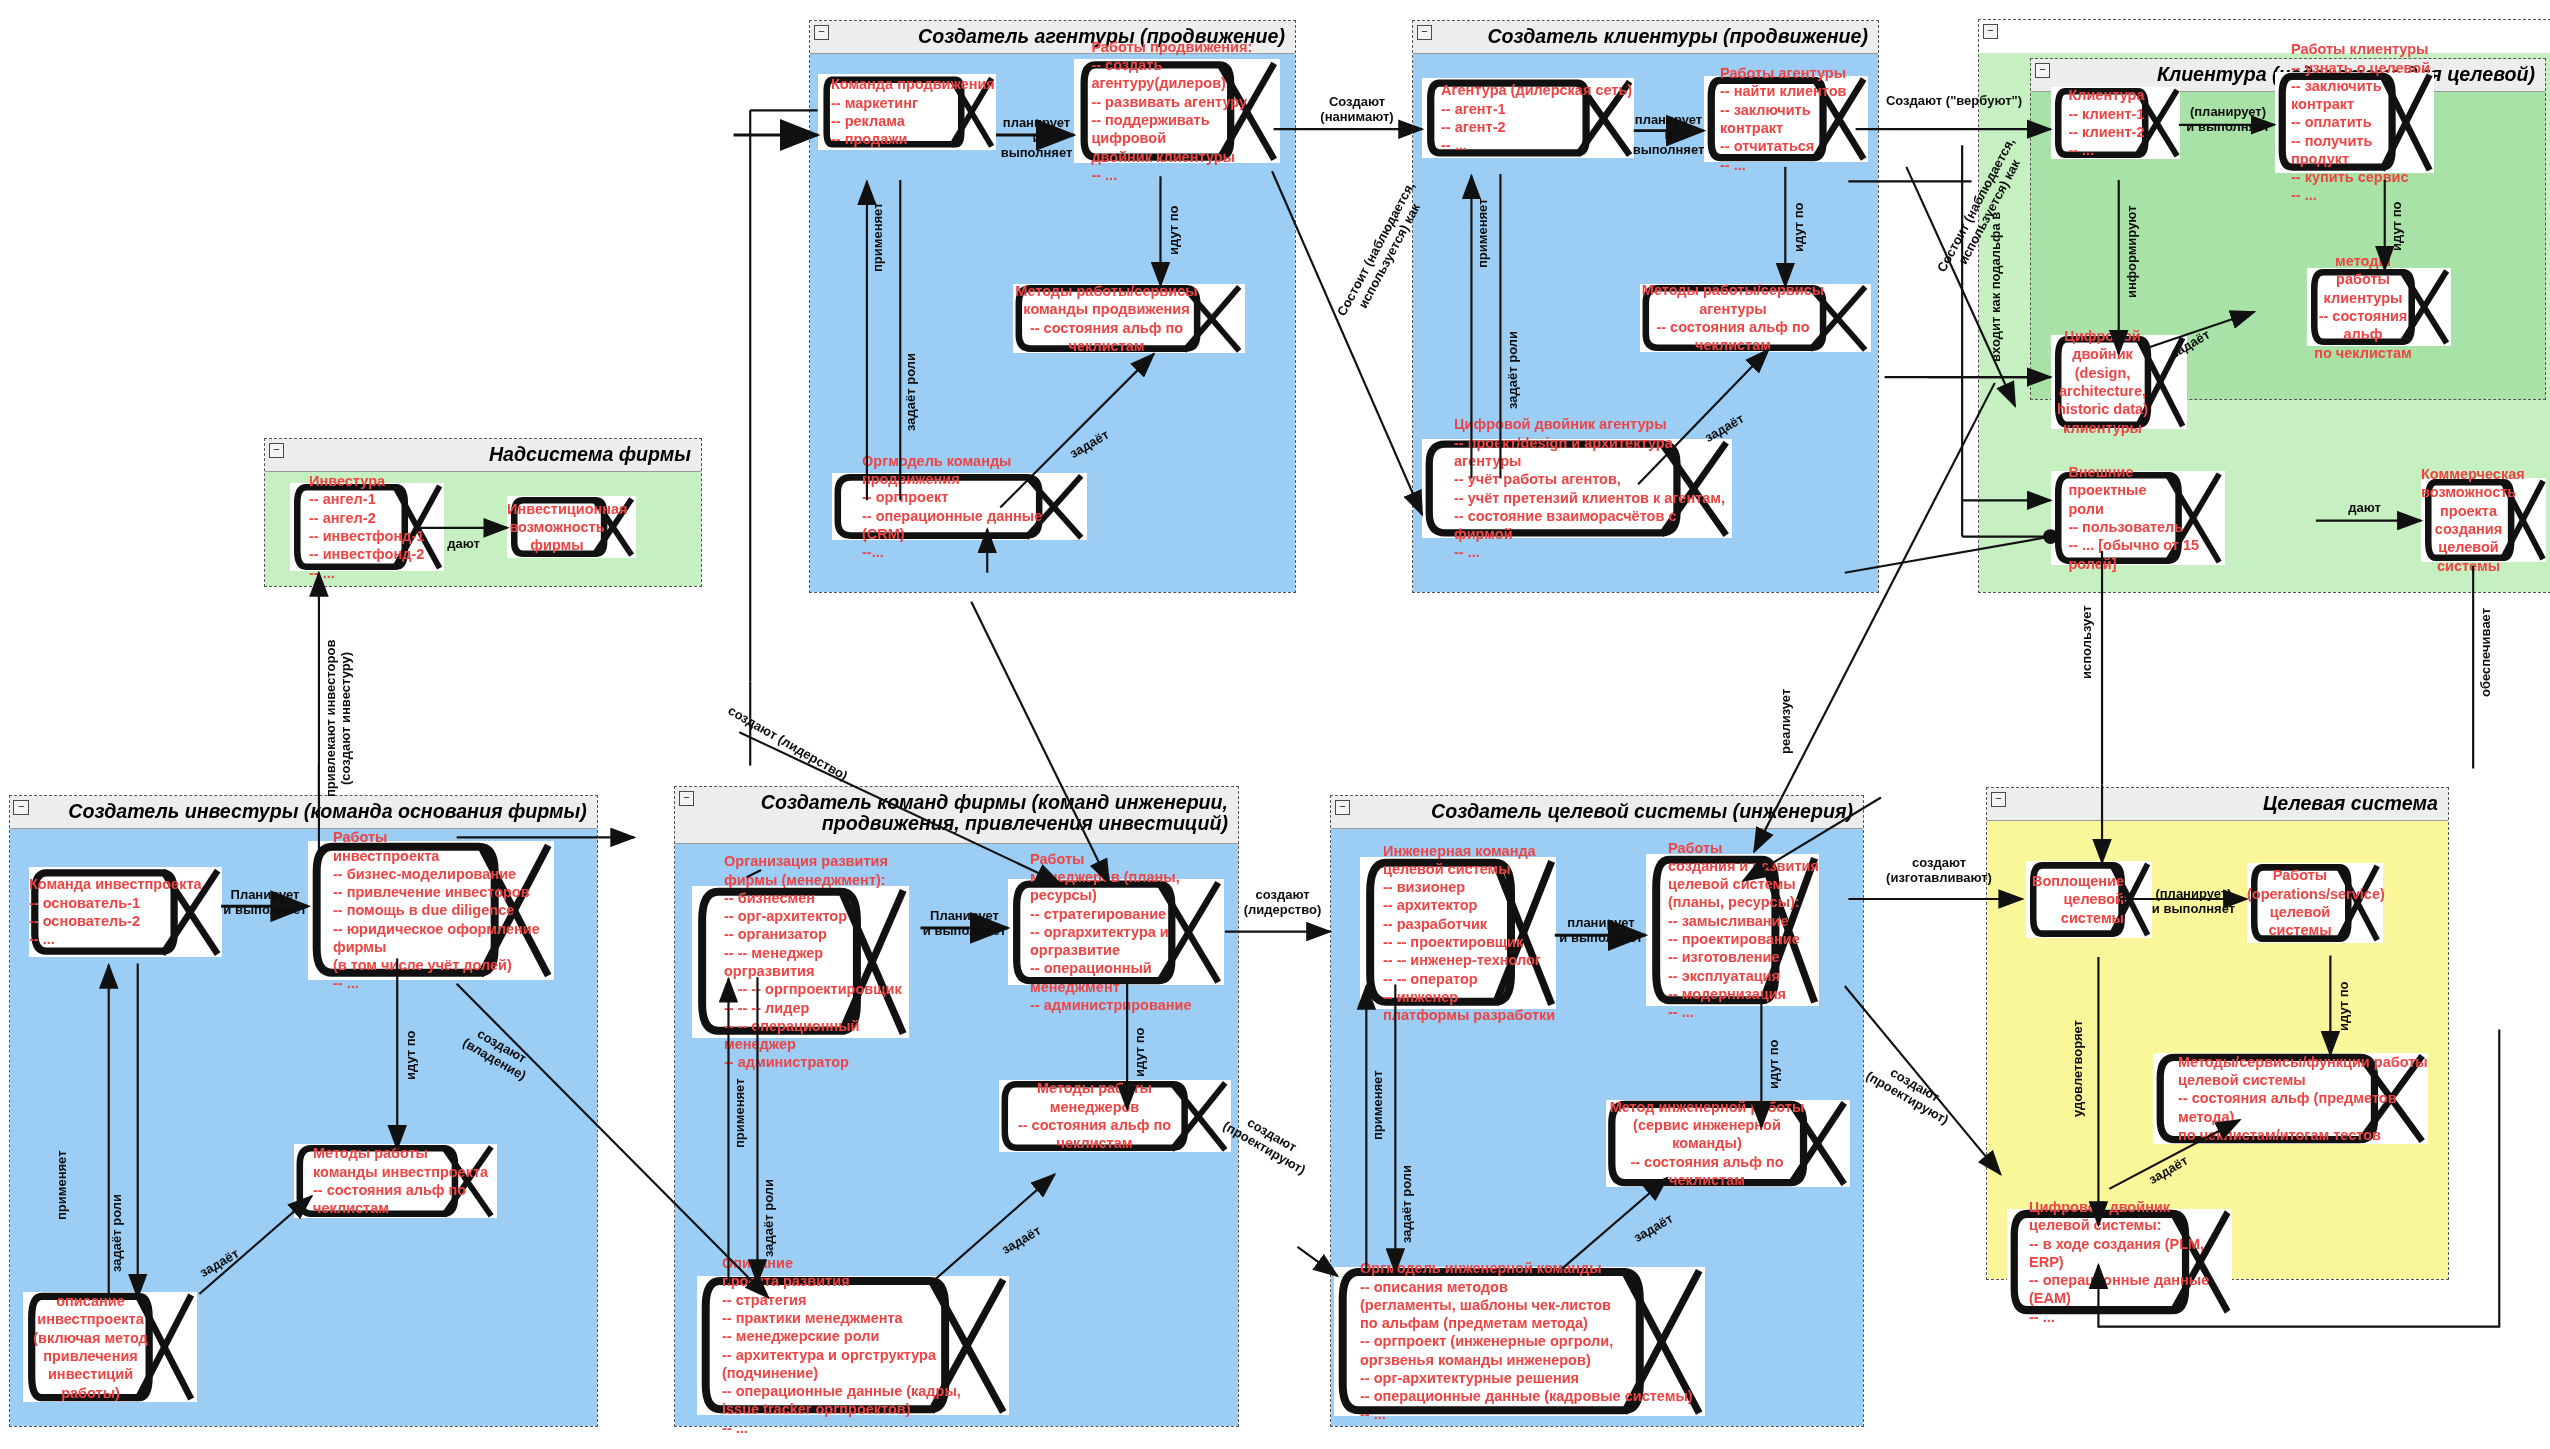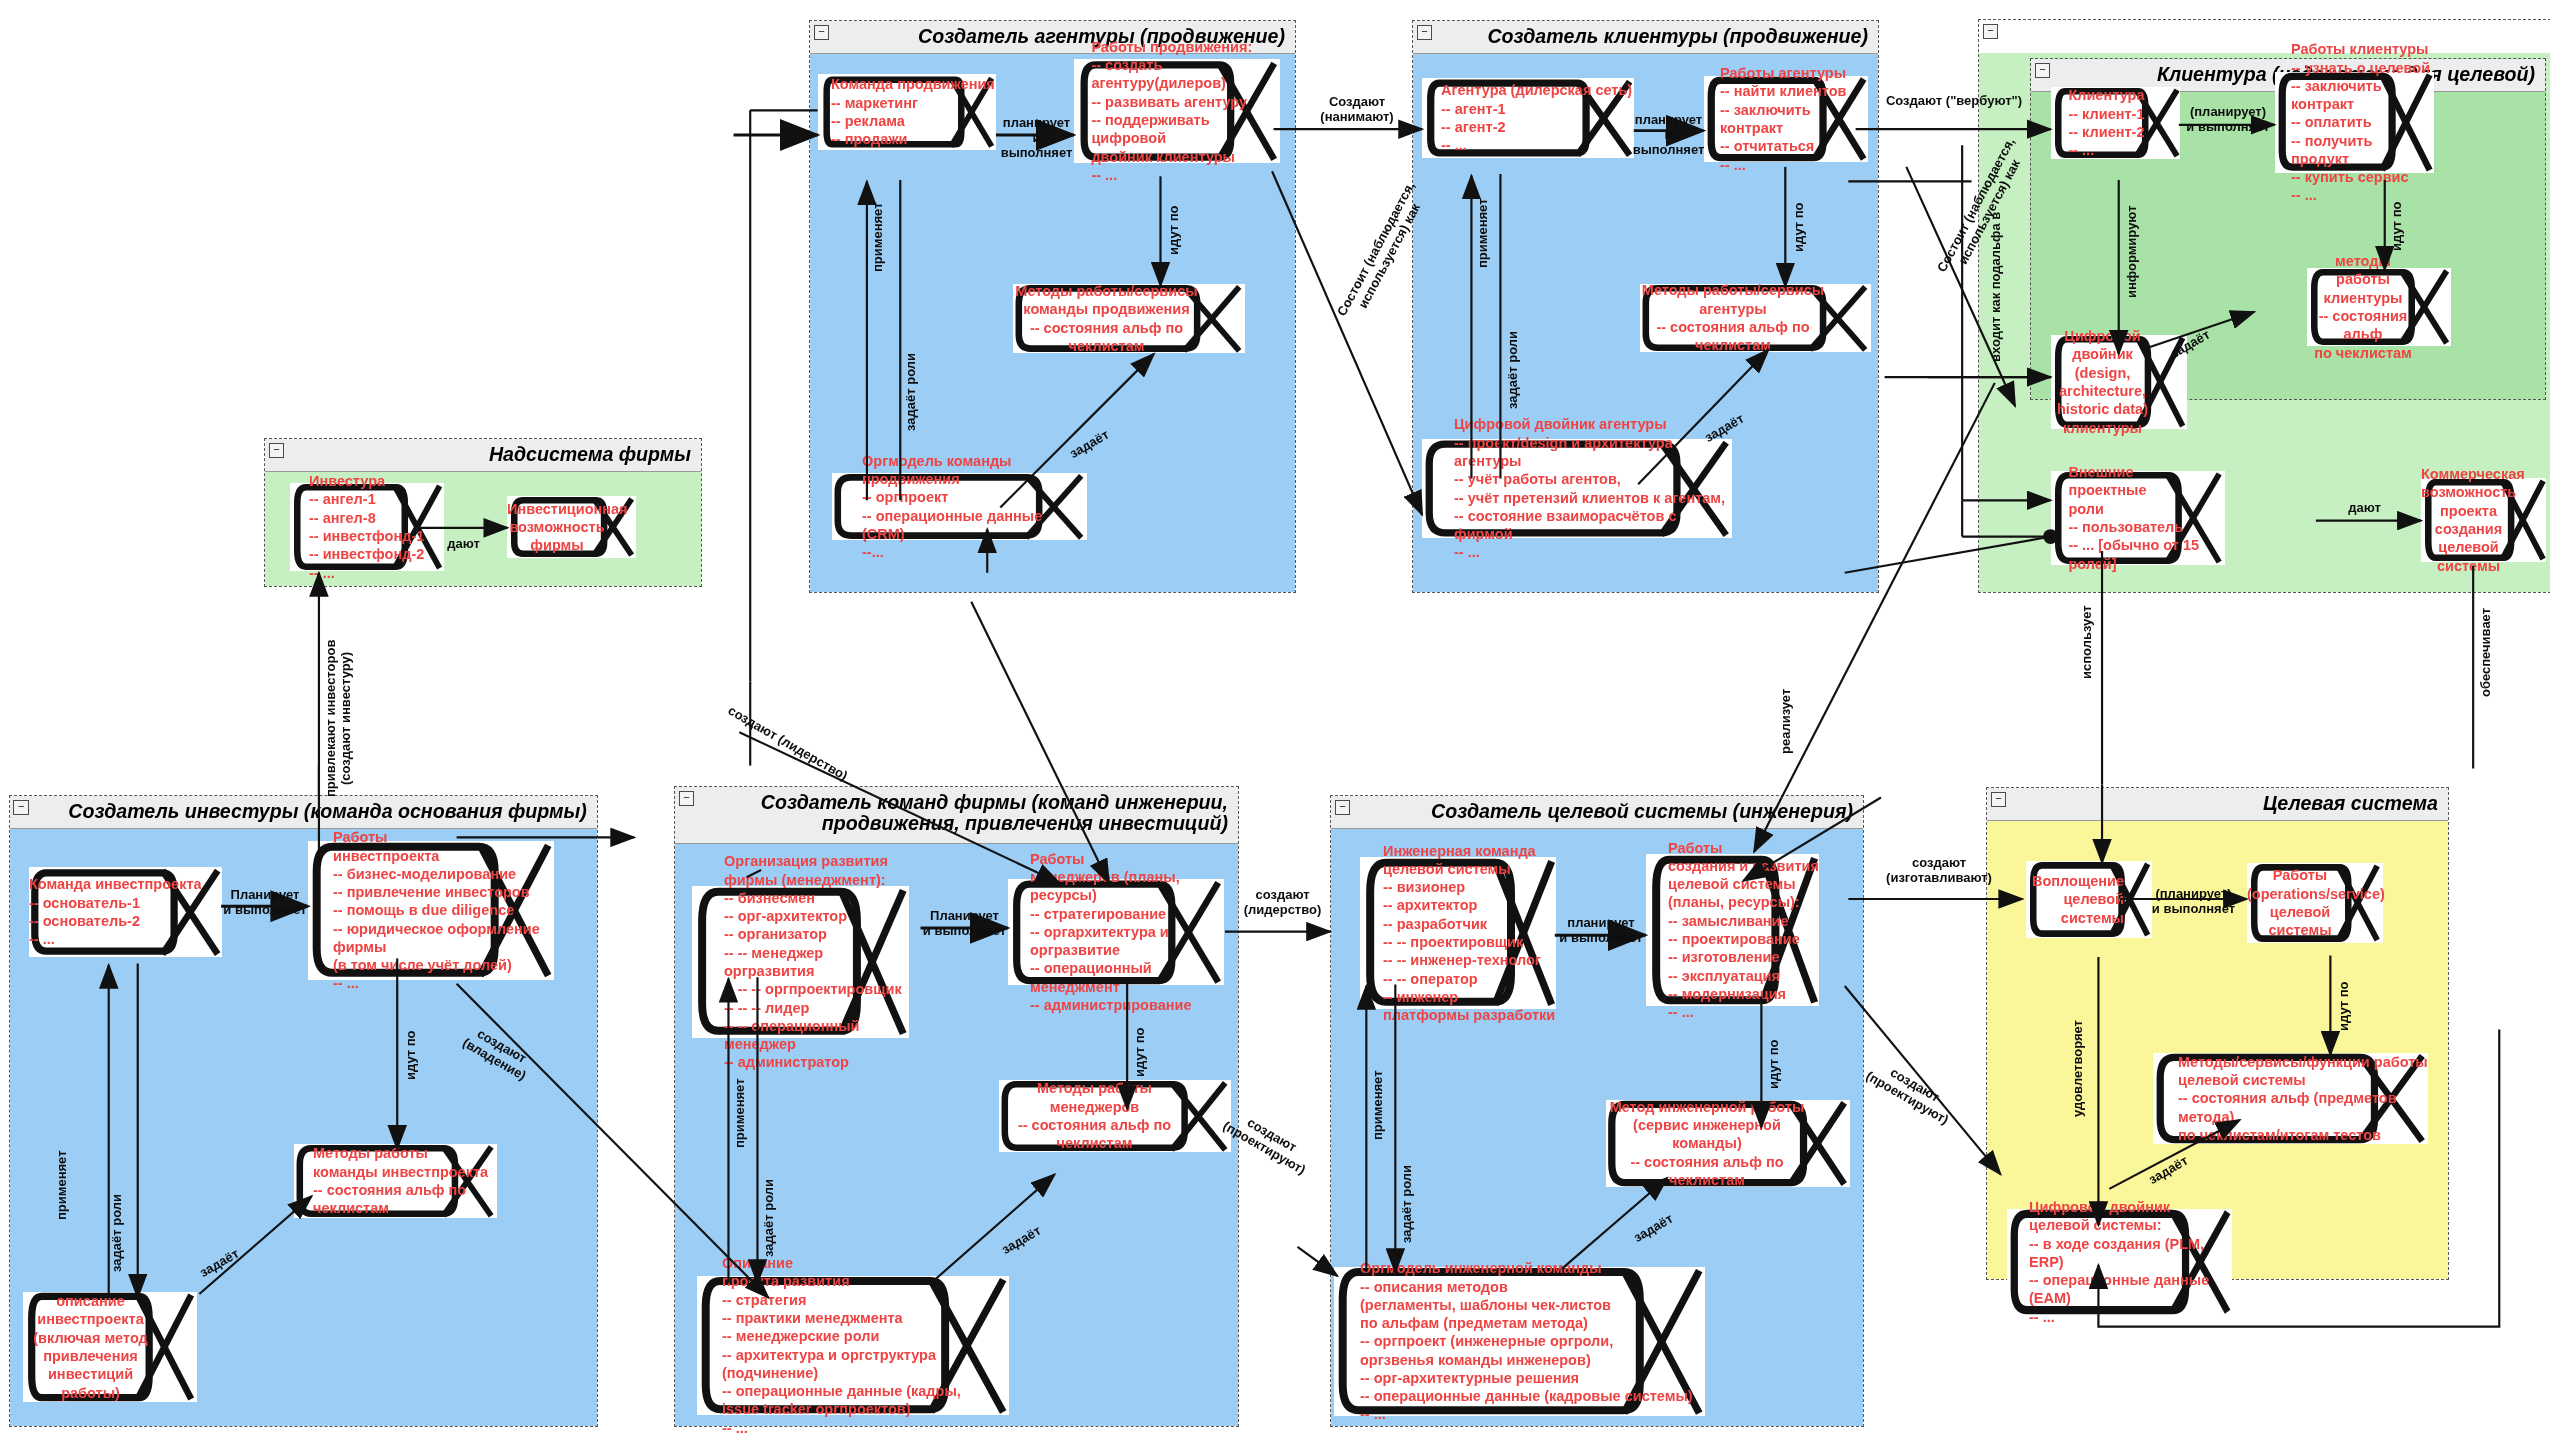--- a/index.html
+++ b/index.html
@@ -397,21 +397,21 @@
   </div>
 
   <div class="node l" style="left:290px;top:483px;width:154px;height:88px;">
     <svg class="shape" viewBox="0 0 212 122" preserveAspectRatio="none">
       <path d="M22,6 Q10,6 10,28 L10,94 Q10,116 22,116 L146,116 Q158,116 158,94 L158,28 Q158,6 146,6 Z" stroke="#111" stroke-width="9" fill="#fff"></path>
       <line x1="144" y1="4" x2="206" y2="118" stroke="#111" stroke-width="8"></line>
       <line x1="206" y1="4" x2="144" y2="118" stroke="#111" stroke-width="8"></line>
     </svg>
     <div class="txt tiny" style="padding-left:19px;">Инвестура
 -- ангел-1
--- ангел-8
+-- ангел-2
 -- инвестфонд-1
 -- инвестфонд-2
 -- ...</div>
   </div>
 
   <div class="node c" style="left:507px;top:496px;width:129px;height:62px;">
     <svg class="shape" viewBox="0 0 178 86" preserveAspectRatio="none">
       <path d="M22,6 Q10,6 10,24 L10,64 Q10,80 22,80 L122,80 Q134,80 134,64 L134,24 Q134,6 122,6 Z" stroke="#111" stroke-width="9" fill="#fff"></path>
       <line x1="120" y1="4" x2="172" y2="82" stroke="#111" stroke-width="8"></line>
       <line x1="172" y1="4" x2="120" y2="82" stroke="#111" stroke-width="8"></line>

